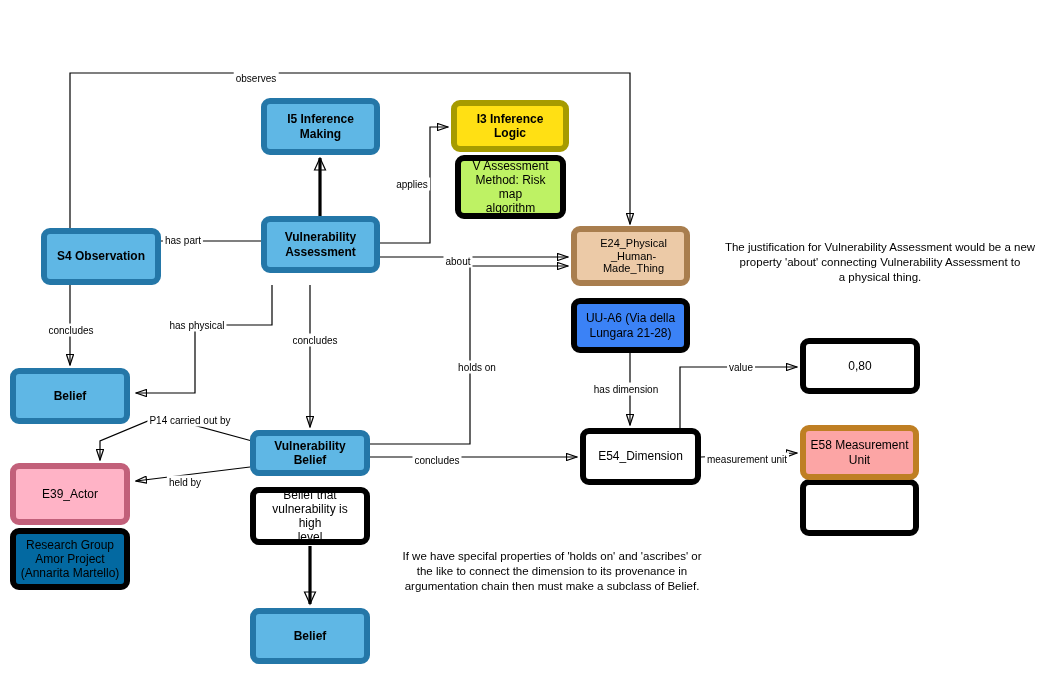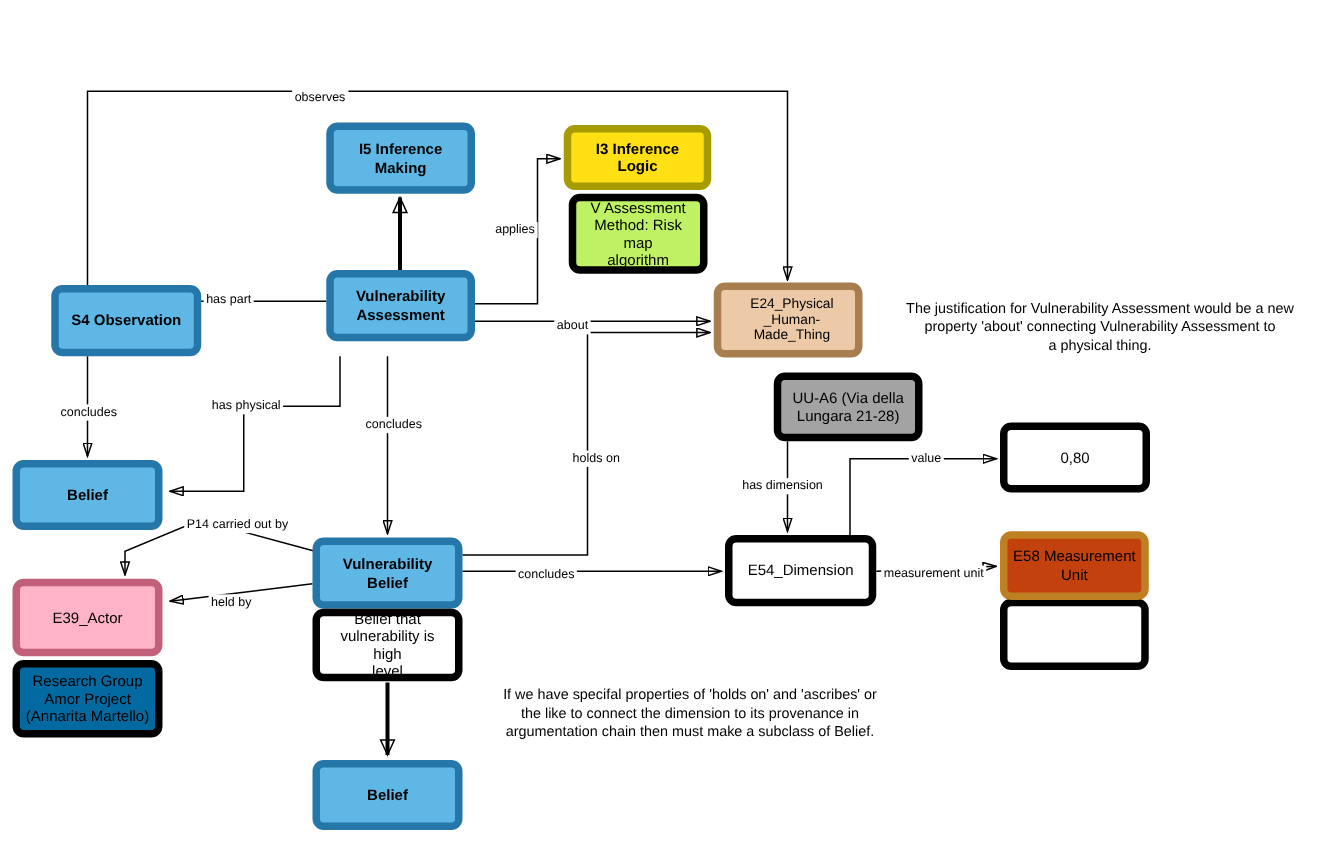--- a/index.html
+++ b/index.html
@@ -144,40 +144,40 @@
   <div class="node bold" style="left: 261px; top: 216px; width: 119px; height: 57px; background-color: rgb(95, 183, 229); border-color: rgb(36, 119, 168);">
     <span class="node-label">Vulnerability
 Assessment</span>
   </div>
 
   <div class="node small" style="left: 571px; top: 226px; width: 119px; height: 60px; background-color: rgb(236, 202, 167); border-color: rgb(169, 126, 78); padding-left: 10px;">
     <span class="node-label">E24_Physical
 _Human-Made_Thing</span>
   </div>
 
-  <div class="node" style="left: 571px; top: 298px; width: 119px; height: 55px; background-color: #a3a3a3; border-color: rgb(0, 0, 0); margin-left: 48px;">
+  <div class="node" style="left: 571px; top: 298px; width: 119px; height: 55px; background-color: #3b82f6; border-color: rgb(0, 0, 0);">
     <span class="node-label">UU-A6 (Via della
 Lungara 21-28)</span>
   </div>
 
   <div class="node bold" style="left: 10px; top: 368px; width: 120px; height: 56px; background-color: rgb(95, 183, 229); border-color: rgb(36, 119, 168);">
     <span class="node-label">Belief</span>
   </div>
 
   <div class="node" style="left: 10px; top: 463px; width: 120px; height: 62px; background-color: rgb(255, 179, 198); border-color: rgb(194, 96, 122);">
     <span class="node-label">E39_Actor</span>
   </div>
 
   <div class="node" style="left: 10px; top: 528px; width: 120px; height: 62px; background-color: #0369a1; border-color: rgb(0, 0, 0);">
     <span class="node-label">Research Group
 Amor Project
 (Annarita Martello)</span>
   </div>
 
-  <div class="node bold" style="left: 250px; top: 430px; width: 120px; height: 57px; background-color: rgb(95, 183, 229); border-color: rgb(36, 119, 168); text-align: center;">
+  <div class="node bold" style="left: 250px; top: 430px; width: 120px; height: 46px; background-color: rgb(95, 183, 229); border-color: rgb(36, 119, 168); text-align: center;">
     <span class="node-label">Vulnerability Belief</span>
   </div>
 
   <div class="node" style="left: 250px; top: 487px; width: 120px; height: 58px; background-color: rgb(255, 255, 255); border-color: rgb(0, 0, 0);">
     <span class="node-label">Belief that
 vulnerability is high
 level</span>
   </div>
 
   <div class="node bold" style="left: 250px; top: 608px; width: 120px; height: 56px; background-color: rgb(95, 183, 229); border-color: rgb(36, 119, 168);">
@@ -187,21 +187,21 @@
   <div class="node" style="left: 580px; top: 428px; width: 121px; height: 57px; background-color: rgb(255, 255, 255); border-color: rgb(0, 0, 0);">
     <span class="node-label">E54_Dimension</span>
   </div>
 
   <div class="node" style="left: 800px; top: 338px; width: 120px; height: 56px; background-color: rgb(255, 255, 255); border-color: rgb(0, 0, 0); text-align: center;">
     <span class="node-label">0,80</span>
   </div>
 
   <div class="node" style="left: 800px; top: 479px; width: 119px; height: 57px; background-color: rgb(255, 255, 255); border-color: rgb(0, 0, 0);"></div>
 
-  <div class="node" style="left: 800px; top: 425px; width: 119px; height: 55px; background-color: #c2410c; border-color: rgb(191, 127, 35);">
+  <div class="node" style="left: 800px; top: 425px; width: 119px; height: 55px; background-color: #fca5a5; border-color: rgb(191, 127, 35);">
     <span class="node-label">E58 Measurement
 Unit</span>
   </div>
 
   <div class="edge-label" style="left:256px;top:78px">observes</div>
   <div class="edge-label" style="left:183px;top:240px">has part</div>
   <div class="edge-label" style="left:412px;top:184px">applies</div>
   <div class="edge-label" style="left:458px;top:261px">about</div>
   <div class="edge-label" style="left:71px;top:330px">concludes</div>
   <div class="edge-label" style="left:197px;top:325px">has physical</div>

